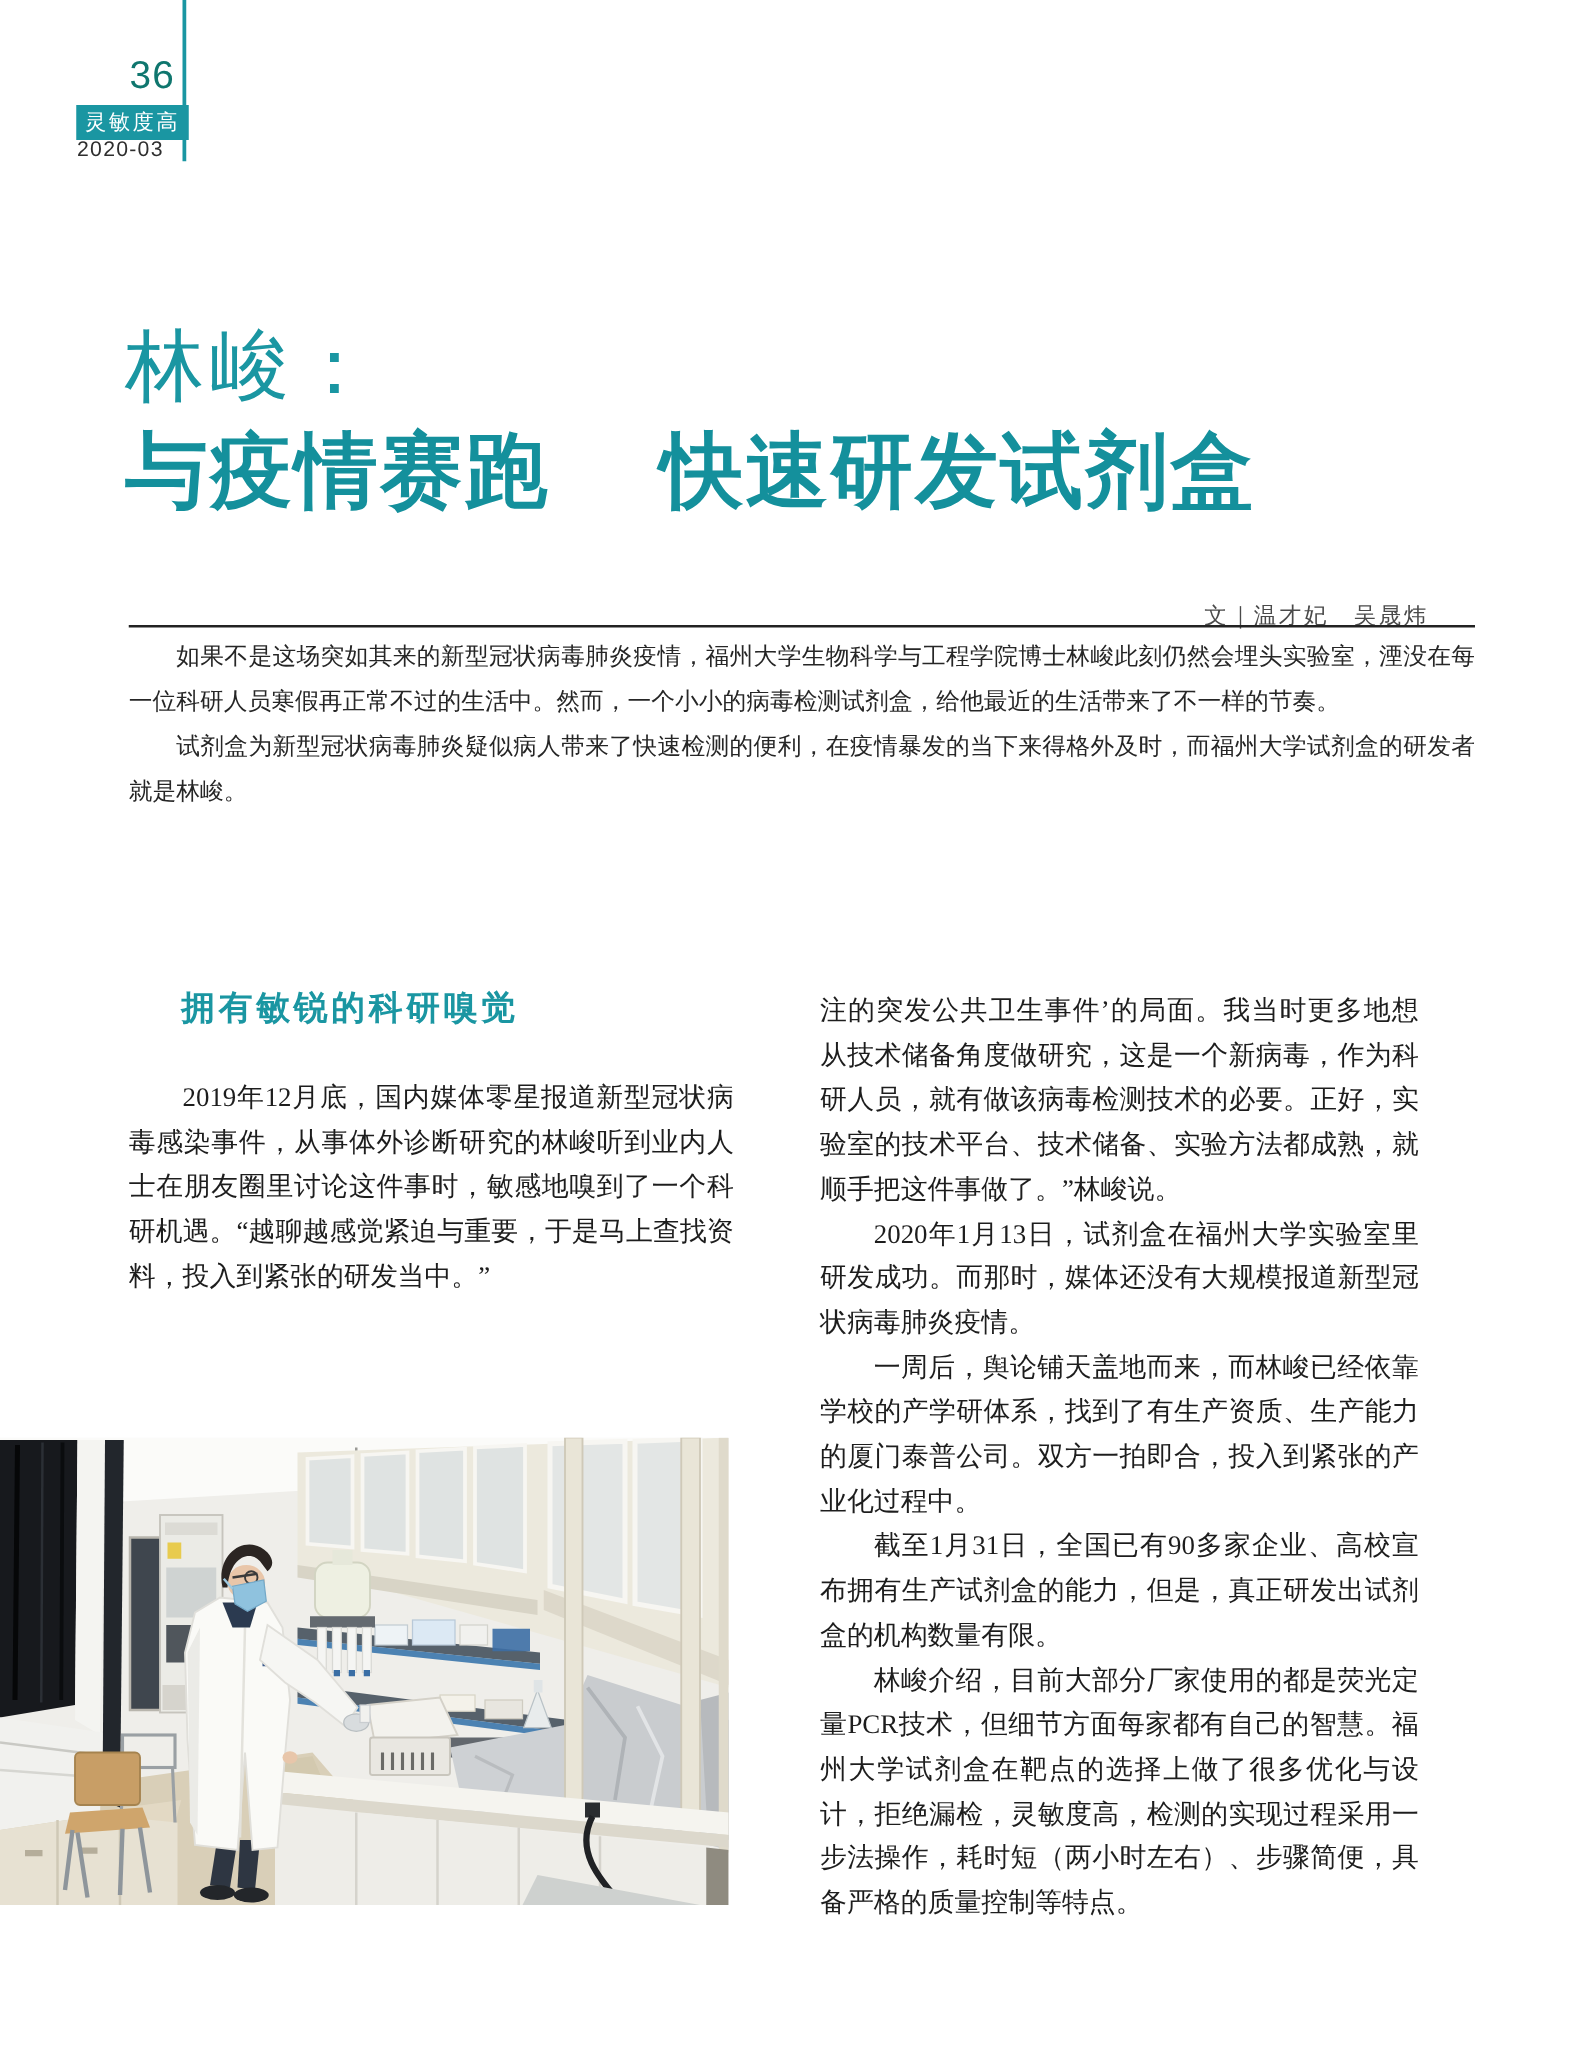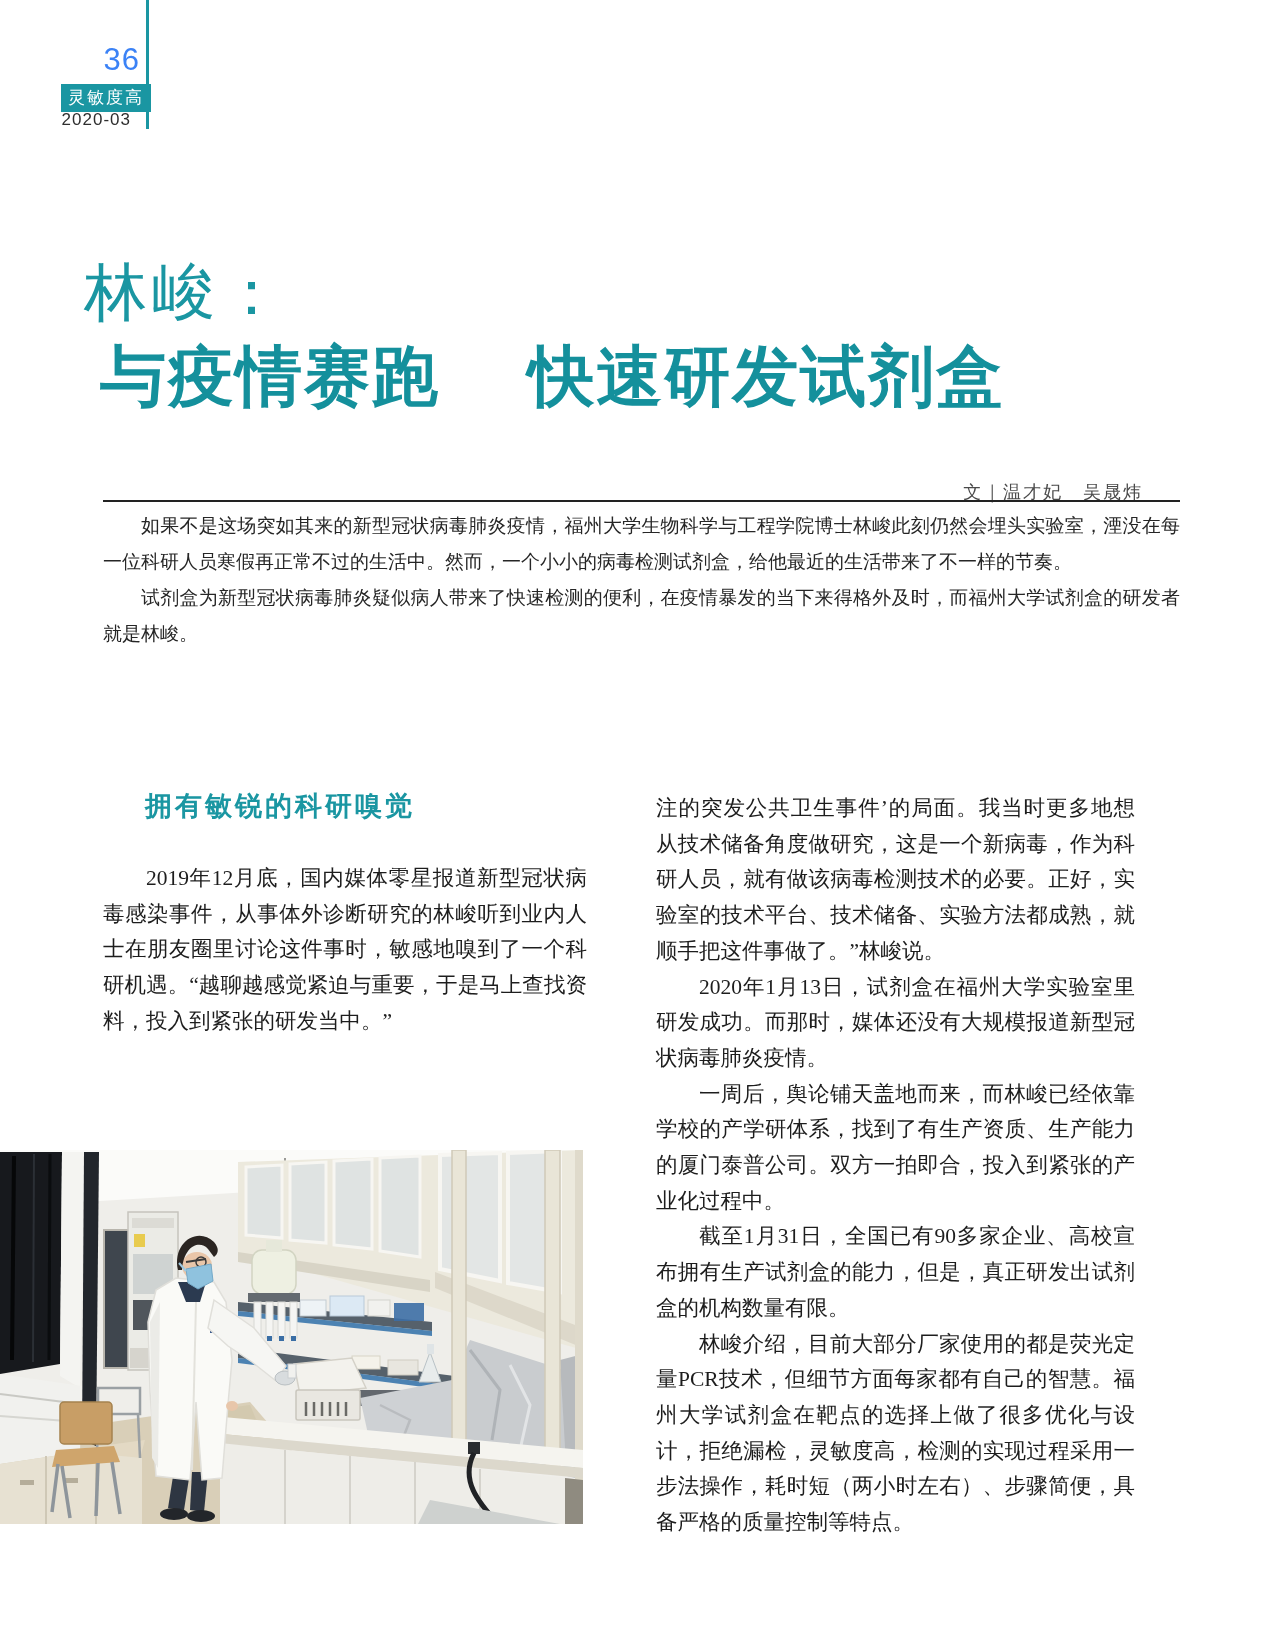--- a/index.html
+++ b/index.html
@@ -4,27 +4,27 @@
 <style>
   html,body{margin:0;padding:0;background:#ffffff;}
   .page{
     position:relative;width:1270px;height:1642px;margin:0 auto;
     background:#ffffff;overflow:hidden;
     font-family:"Liberation Sans","DejaVu Sans",sans-serif;
   }
   
   .vline{position:absolute;left:146px;top:0;width:3px;height:129px;background:var(--accent);}
   .page-number{position:absolute;left:0;top:42px;width:140px;text-align:right;
-    font-size:31px;color:#3b82f6;letter-spacing:1px;}
+    font-size:31px;color:#0f766e;letter-spacing:1px;}
   .mag-box{position:absolute;top:84px;left:61px;background:var(--accent);color:#fff;
     font-size:17px;letter-spacing:2px;padding:2px 7px 3px;}
   .mag-issue{position:absolute;left:0;top:110px;width:131px;text-align:right;
     font-size:17px;color:#2e2e2e;letter-spacing:1px;}
   
-  .kicker{position:absolute;left:84px;top:250px;font-size:63px;color:var(--accent);
+  .kicker{position:absolute;left:100px;top:250px;font-size:63px;color:var(--accent);
     font-weight:100;letter-spacing:5px;}
   .main-title{position:absolute;left:100px;top:332px;font-size:66px;color:var(--accent2);
     font-weight:800;letter-spacing:2px;white-space:nowrap;}
   .byline{position:absolute;right:127px;top:480px;font-size:18px;color:#4a4a4a;letter-spacing:2px;}
   .rule{position:absolute;left:103px;top:500px;width:1077px;height:2px;background:#222;}
   
   .intro{position:absolute;left:103px;top:508px;width:1077px;
     font-size:19px;line-height:36px;color:#262626;text-align:justify;}
   .intro p{margin:0;text-indent:2em;}
   

